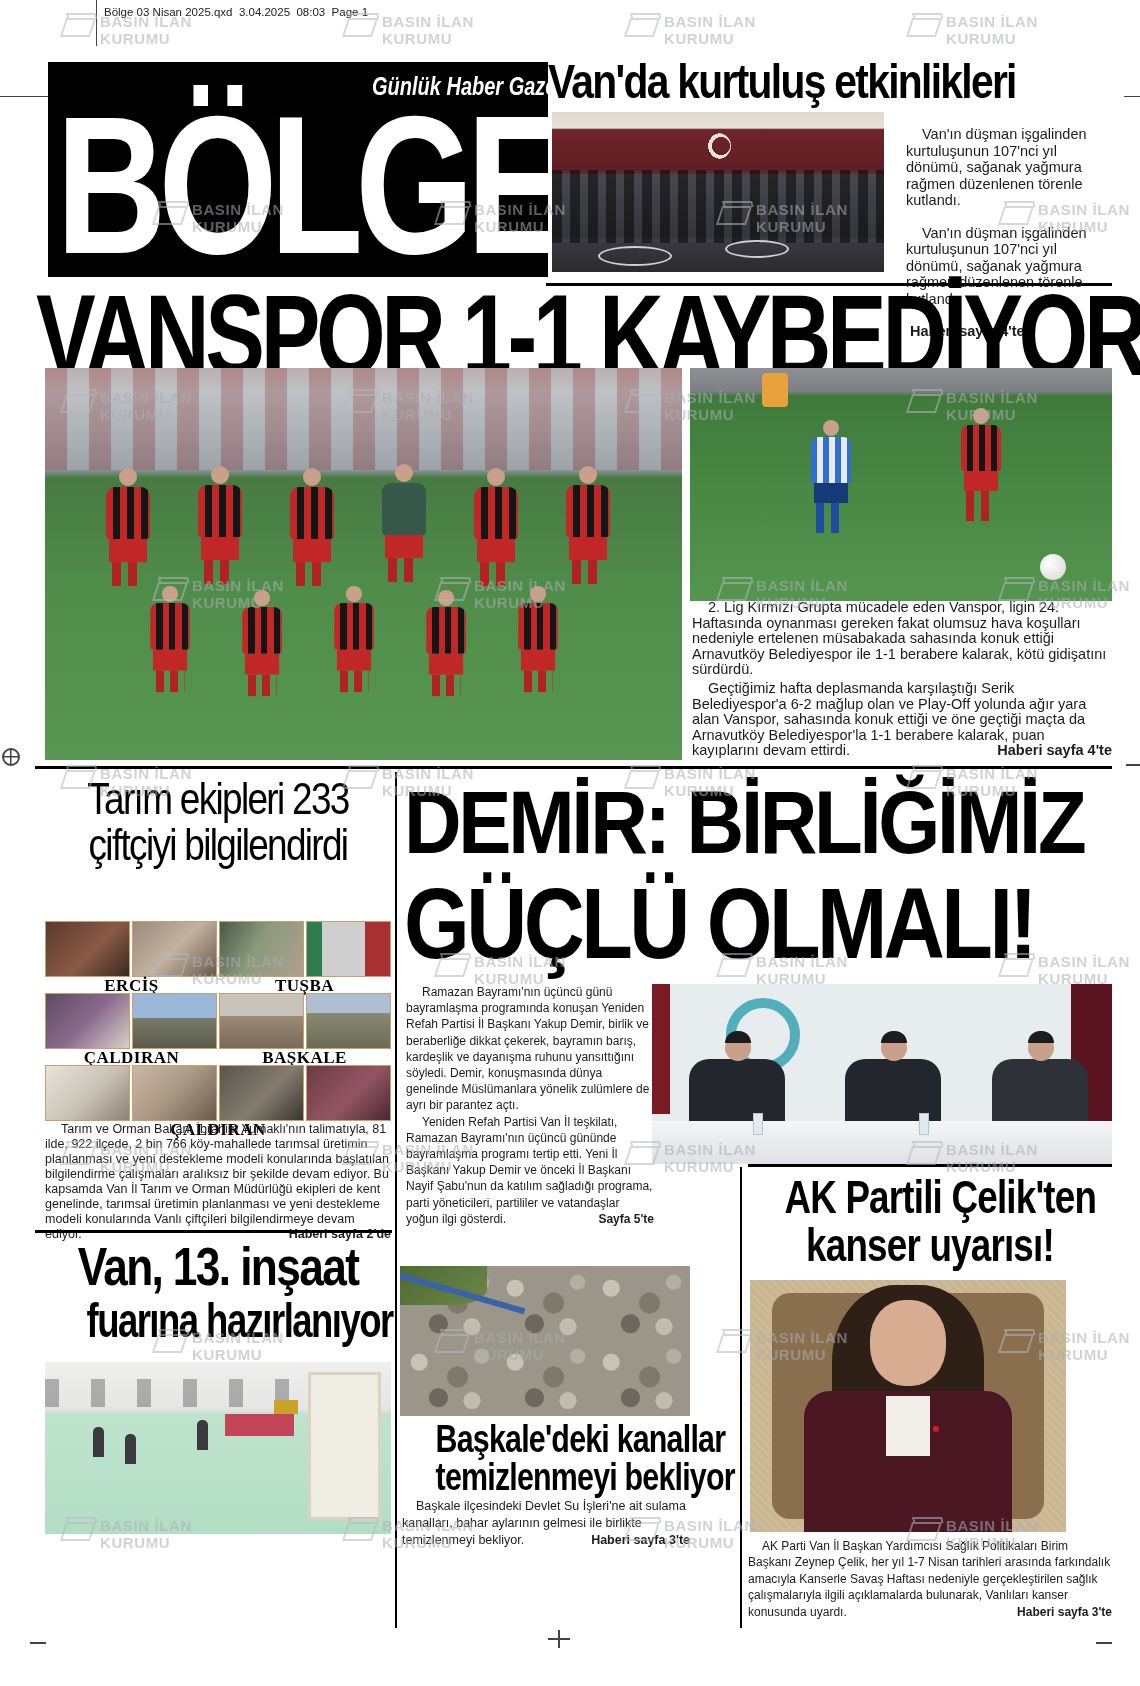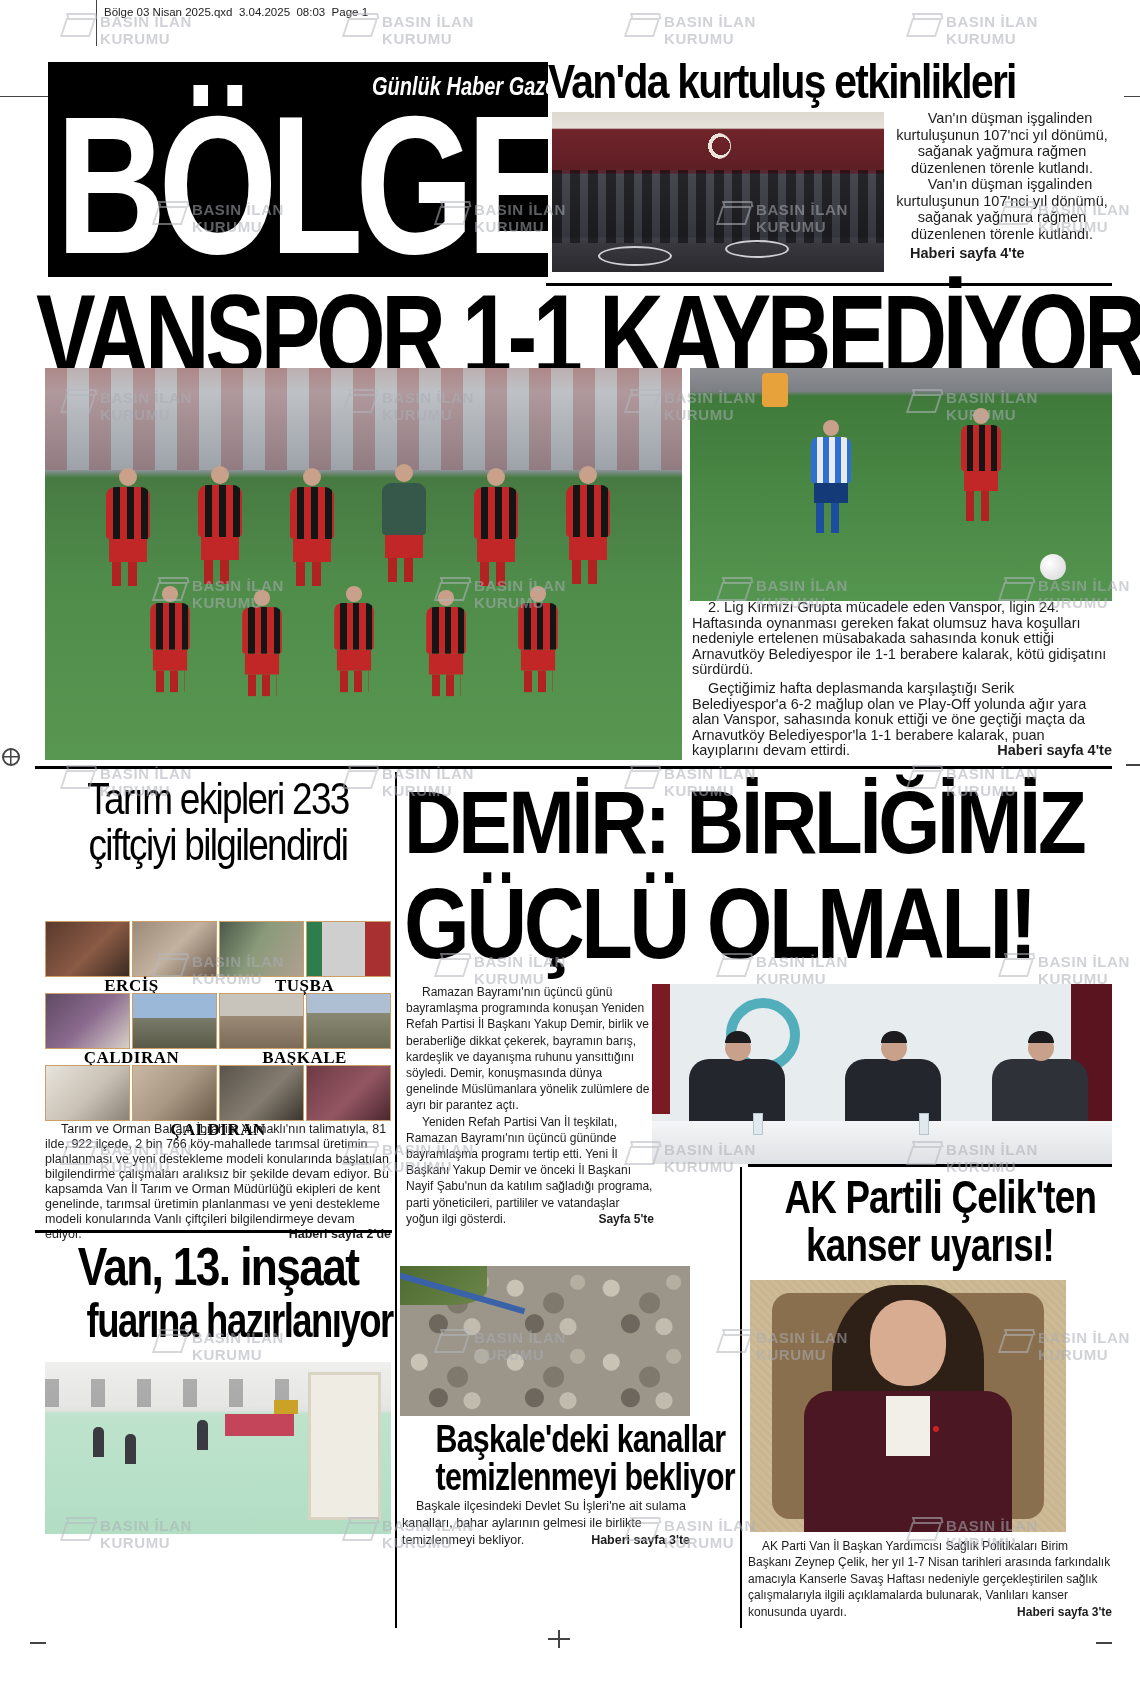--- a/index.html
+++ b/index.html
@@ -42,21 +42,21 @@
   .photo-kurtulus{left:552px;top:112px;width:332px;height:160px;
      background:linear-gradient(180deg,#ded9cf 0%,#e6e2da 10%,#70242a 11%,#5d1e24 38%,#47474d 39%,#303036 78%,#3a3a41 79%,#2a2a2f 100%);}
   .photo-kurtulus > span{position:absolute;display:block;}
   .kp-crescent{left:46%;top:13%;width:26px;height:26px;border-radius:50%;
      background:radial-gradient(circle at 62% 50%, transparent 0 9px, #e8e4da 9px 13px, transparent 13px);}
   .kp-figures{left:0;top:36%;width:100%;height:46%;
      background:repeating-linear-gradient(90deg,rgba(8,8,12,.55) 0 10px,rgba(70,70,82,.25) 10px 18px);}
   .kp-ring1{left:14%;bottom:4%;width:70px;height:16px;border:2px solid #cfcfd4;border-radius:50%;}
   .kp-ring2{left:52%;bottom:9%;width:60px;height:14px;border:2px solid #cfcfd4;border-radius:50%;}
   .kur-text{left:890px;top:110px;width:224px;font-size:14.5px;line-height:16.5px;color:#1c1c1c;}
-  .kur-text p{margin:0;text-indent:16px;text-align:center;}
+  .kur-text p{margin:16px;text-indent:16px;}
   .kur-more{font-weight:bold;text-indent:20px;margin-top:3px;display:block;}
 
   .topline{left:546px;top:283px;width:566px;height:3px;background:#000;}
 
   
   .vanspor-headline{left:36px;top:280px;font-size:104px;font-weight:bold;letter-spacing:-5px;line-height:.98;
      transform:scale(0.86,1.1);transform-origin:left top;white-space:nowrap;color:#000;}
 
   
   .photo-team{left:45px;top:368px;width:637px;height:392px;

